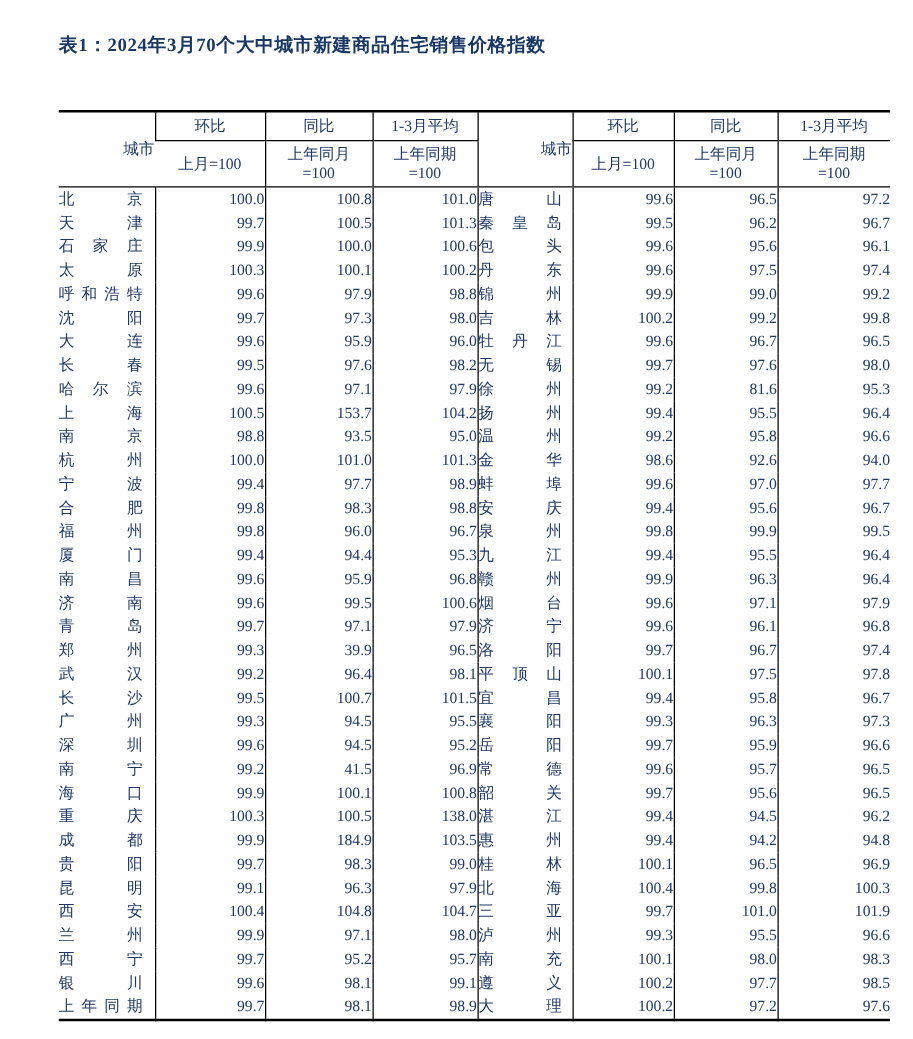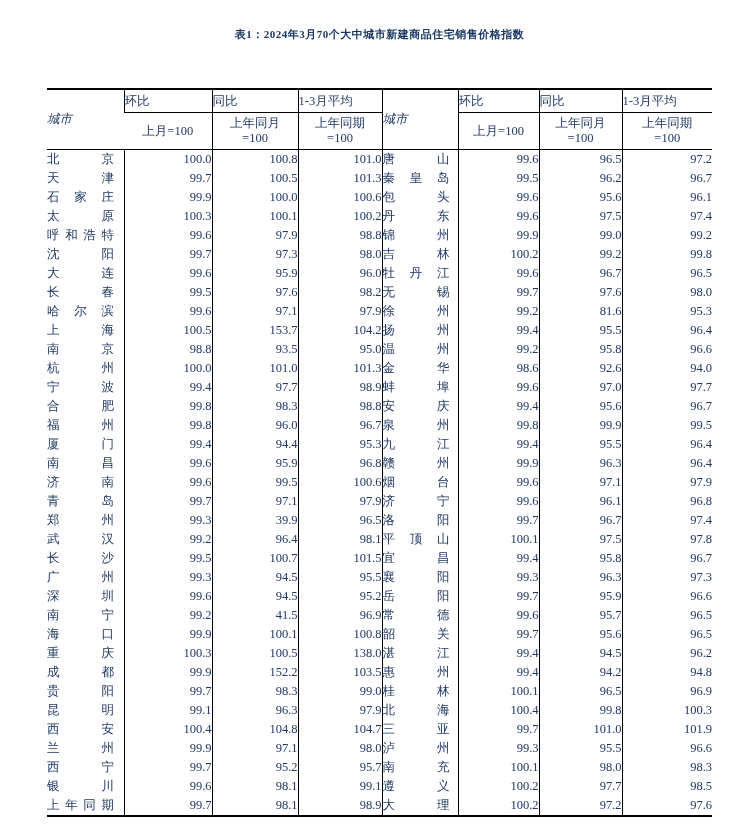--- a/index.html
+++ b/index.html
@@ -15,22 +15,22 @@
   .page {
     width: 730px;
     height: 831px;
     position: relative;
   }
   .title {
     position: absolute;
     top: 27px;
     left: 47px;
     width: 665px;
-    text-align: center;
-    font-size: 11px;
+    text-align: left;
+    font-size: 15px;
     font-weight: bold;
     color: #1A3864;
     letter-spacing: 0.5px;
   }
   table.idx {
     position: absolute;
     top: 88px;
     left: 47px;
     width: 665px;
     border-collapse: collapse;
@@ -43,29 +43,28 @@
   table.idx th, table.idx td {
     padding: 0;
     font-weight: normal;
     border-left: 1px solid #000;
   }
   table.idx tr > *:first-child { border-left: none; }
   thead { border-bottom: 1.5px solid #000; }
   th.top-h {
     height: 22px;
     border-bottom: 1px solid #000;
-    text-align: left;
+    text-align: center;
     vertical-align: middle;
     line-height: 14px;
     margin-left: 20px;
   }
   th.city-h {
-    text-align: left;
+    text-align: right;
     vertical-align: middle;
-    font-style: italic;
   }
   th.sub-h {
     height: 36px;
     text-align: center;
     vertical-align: middle;
     line-height: 15px;
     white-space: pre-line;
   }
   td.cell {
     height: 19px;
@@ -395,21 +394,21 @@
       <td class="cell num">100.5</td>
       <td class="cell num">138.0</td>
       <td class="cell city"><span class="city-name">湛江</span></td>
       <td class="cell num">99.4</td>
       <td class="cell num">94.5</td>
       <td class="cell num">96.2</td>
     </tr>
         <tr>
       <td class="cell city"><span class="city-name">成都</span></td>
       <td class="cell num">99.9</td>
-      <td class="cell num">152.2</td>
+      <td class="cell num">184.9</td>
       <td class="cell num">103.5</td>
       <td class="cell city"><span class="city-name">惠州</span></td>
       <td class="cell num">99.4</td>
       <td class="cell num">94.2</td>
       <td class="cell num">94.8</td>
     </tr>
         <tr>
       <td class="cell city"><span class="city-name">贵阳</span></td>
       <td class="cell num">99.7</td>
       <td class="cell num">98.3</td>

